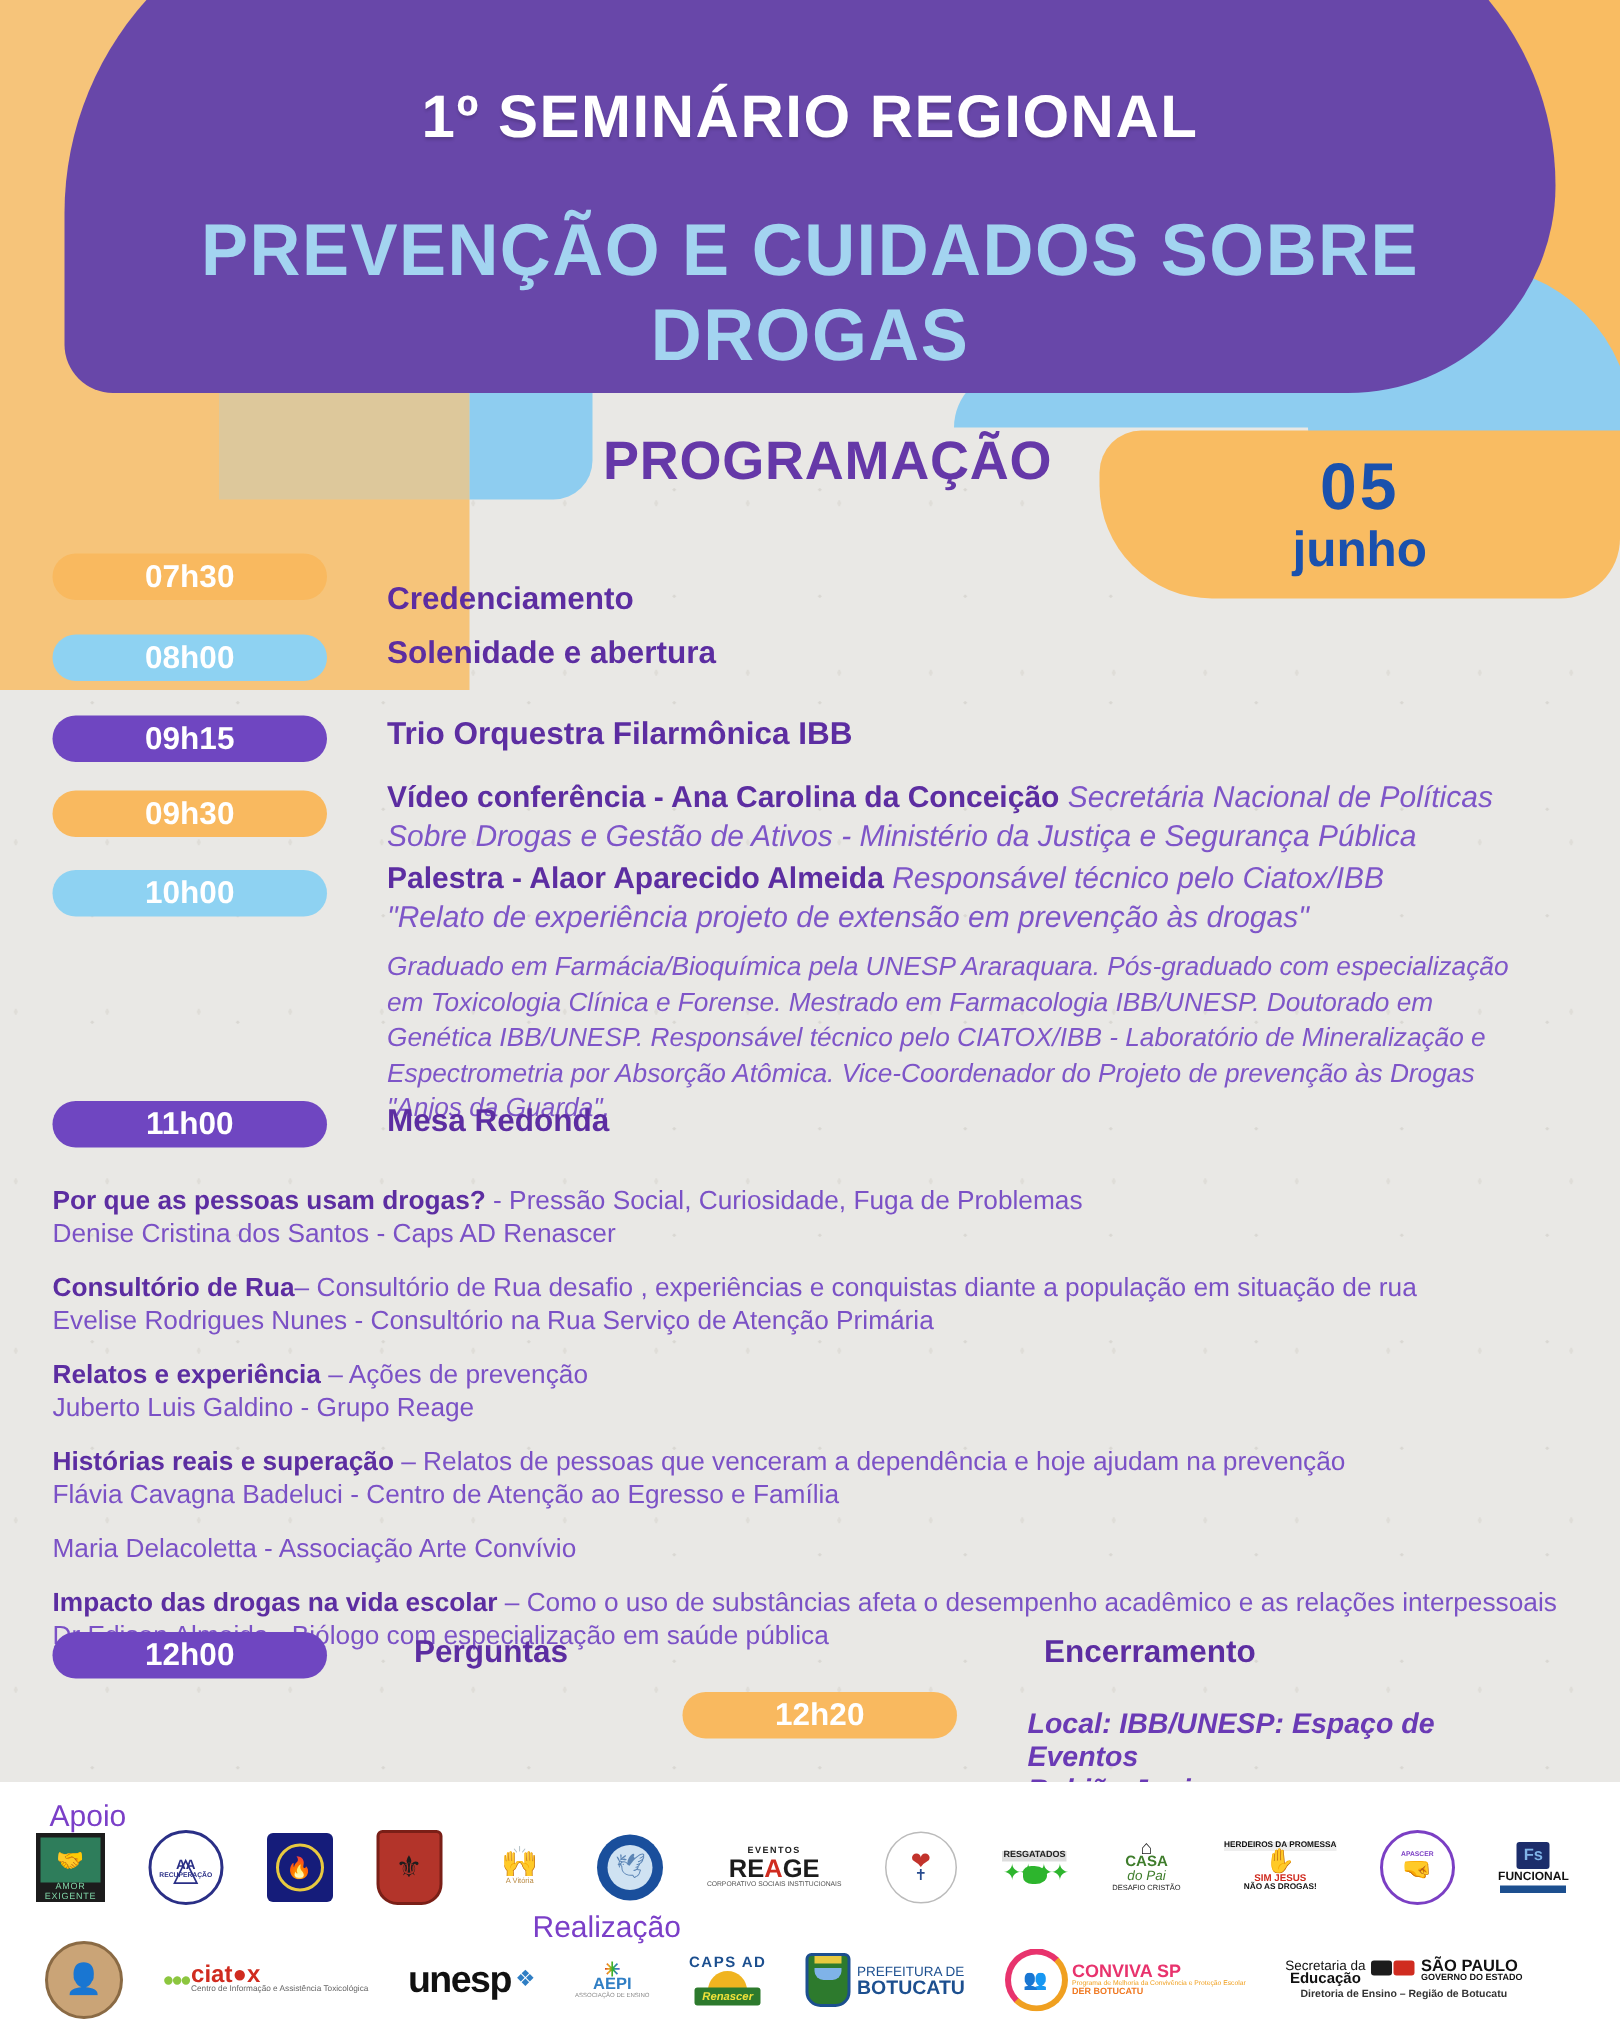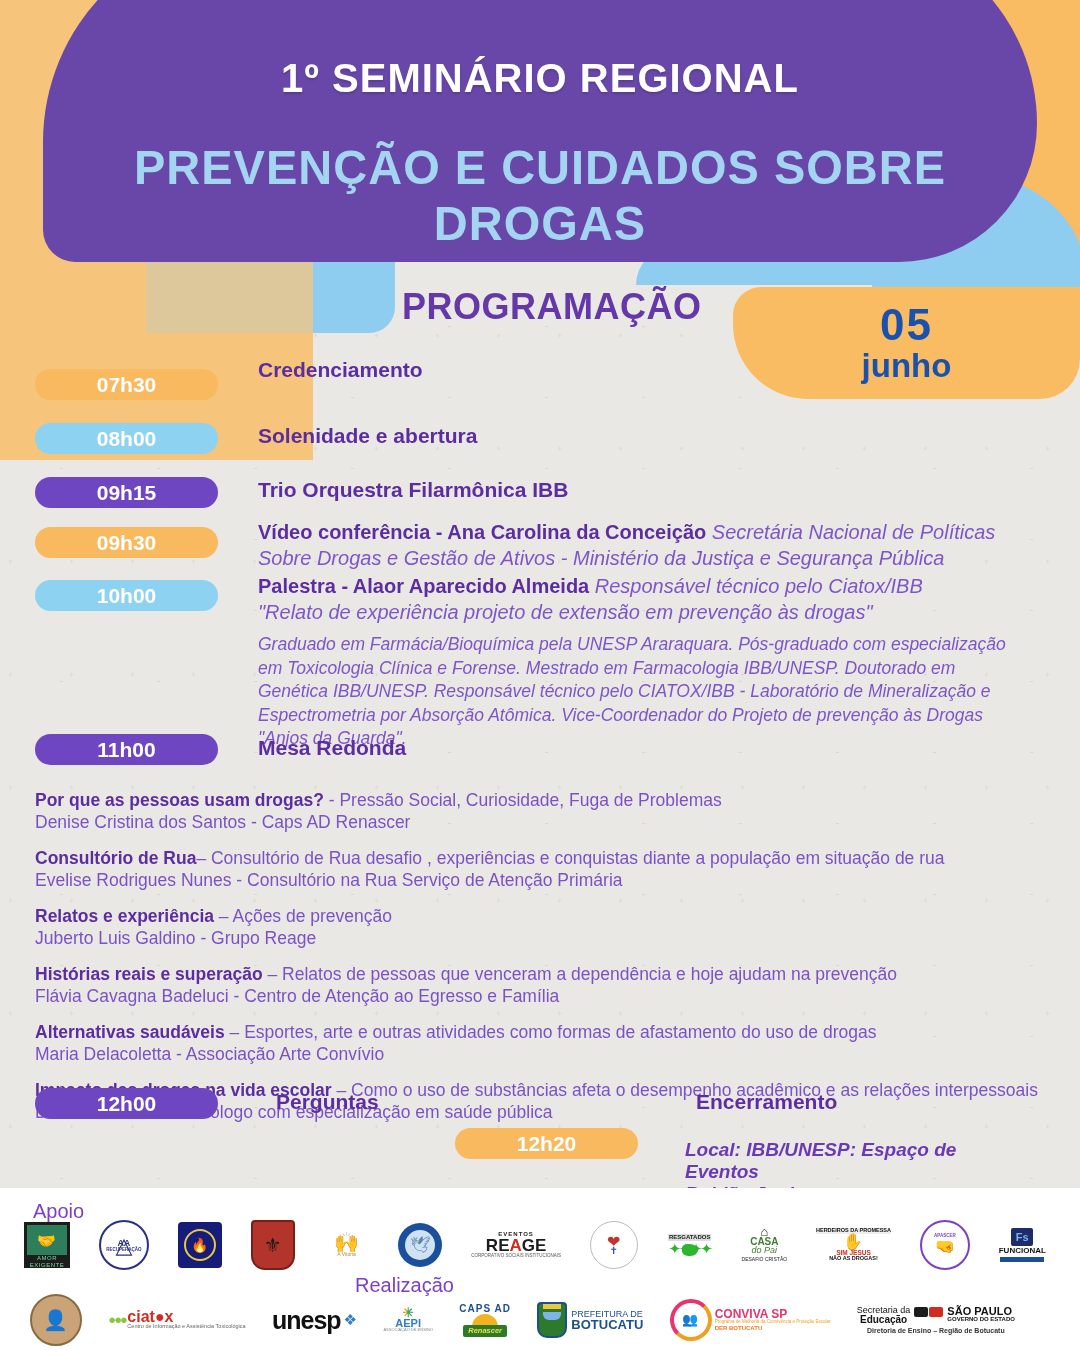--- a/index.html
+++ b/index.html
@@ -159,21 +159,21 @@
     <div>PREVENÇÃO E CUIDADOS SOBRE</div>
     <div>DROGAS</div>
   </div>
   <div class="programacao">PROGRAMAÇÃO</div>
   <div class="date-card">
     <div class="date-day">05</div>
     <div class="date-month">junho</div>
   </div>
 
   <div class="pill orange" style="top:369px;">07h30</div>
-  <div class="row-label" style="top:358px;">Credenciamento</div>
+  <div class="row-label" style="top:388px;">Credenciamento</div>
 
   <div class="pill blue" style="top:423px;">08h00</div>
   <div class="row-label" style="top:424px;">Solenidade e abertura</div>
 
   <div class="pill purple" style="top:477px;">09h15</div>
   <div class="row-label" style="top:478px;">Trio Orquestra Filarmônica IBB</div>
 
   <div class="pill orange" style="top:527px;">09h30</div>
   <div class="row-text" style="top:519px;">
     <span class="b">Vídeo conferência - Ana Carolina da Conceição</span>
@@ -203,21 +203,20 @@
     </div>
     <div class="topic">
       <div><span class="h">Relatos e experiência</span><span> – Ações de prevenção</span></div>
       <div>Juberto Luis Galdino - Grupo Reage</div>
     </div>
     <div class="topic">
       <div><span class="h">Histórias reais e superação</span><span> – Relatos de pessoas que venceram a dependência e hoje ajudam na prevenção</span></div>
       <div>Flávia Cavagna Badeluci - Centro de Atenção ao Egresso e Família</div>
     </div>
     <div class="topic">
-      <div><span class="h">Alternativas saudáveis</span><span> – Esportes, arte e outras atividades como formas de afastamento do uso de drogas</span></div>
       <div>Maria Delacoletta - Associação Arte Convívio</div>
     </div>
     <div class="topic">
       <div><span class="h">Impacto das drogas na vida escolar</span><span> – Como o uso de substâncias afeta o desempenho acadêmico e as relações interpessoais</span></div>
       <div>Dr Edison Almeida - Biólogo com especialização em saúde pública</div>
     </div>
   </div>
 
   <div class="pill purple" style="top:1088px;">12h00</div>
   <div class="close-label" style="left:228px;top:1090px;">Perguntas</div>

